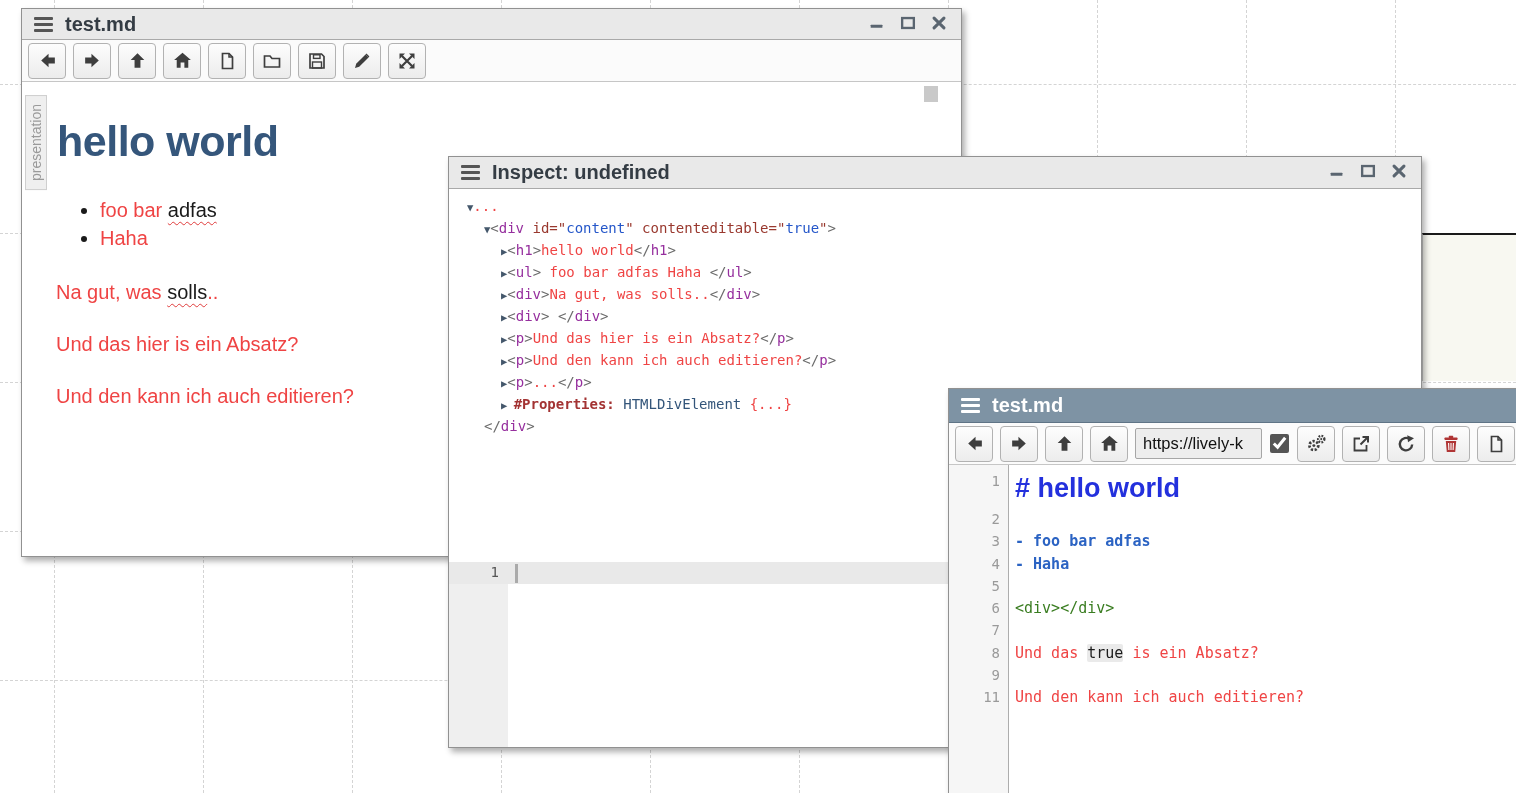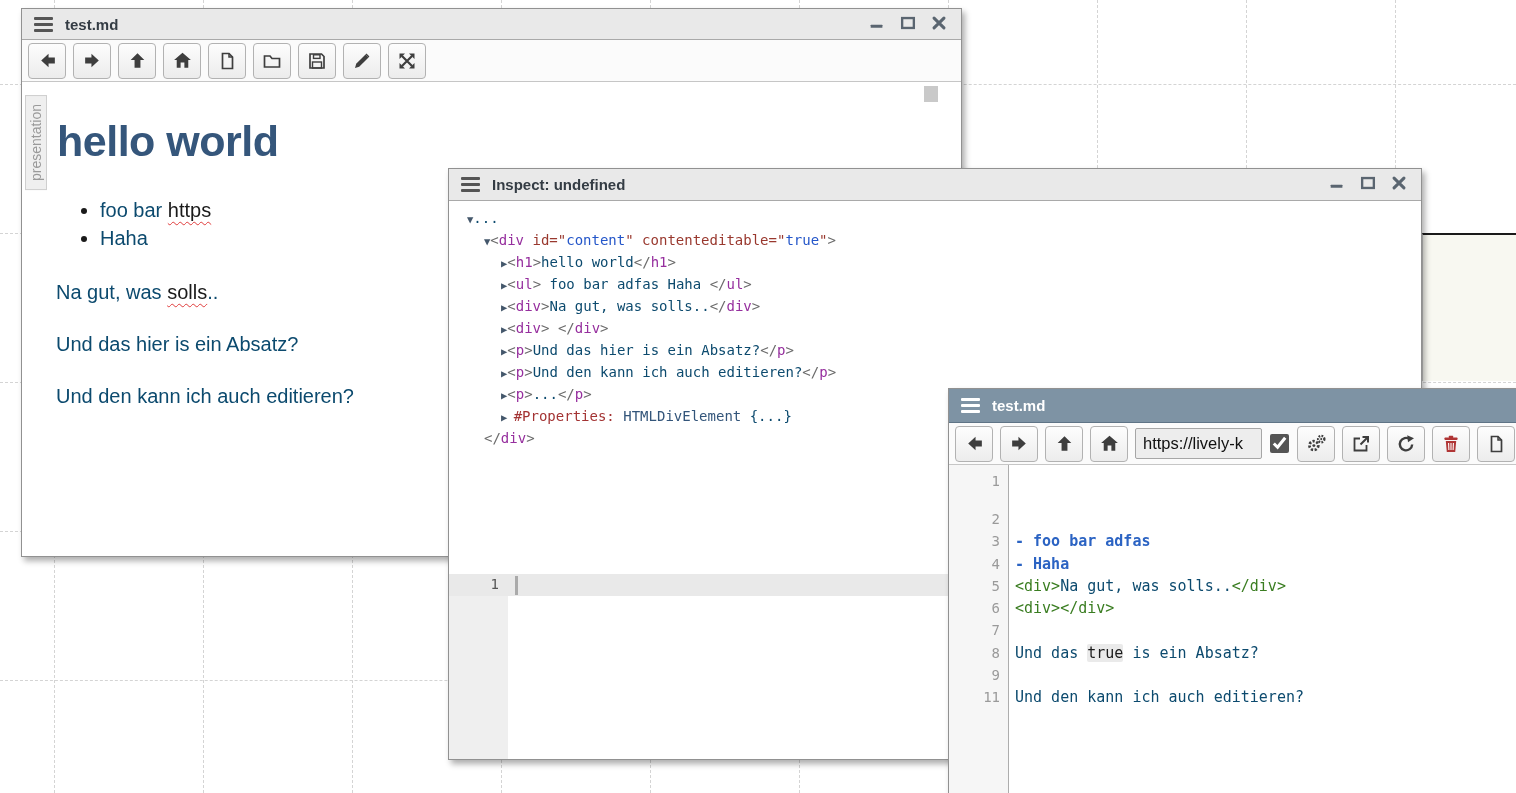--- a/index.html
+++ b/index.html
@@ -12,27 +12,27 @@
   .gl-h{position:absolute;left:0;right:0;height:0;border-top:1px dashed var(--grid-line);z-index:0;}
 
   
   #side-panel{position:absolute;left:1422px;top:233px;width:94px;height:146px;
     background:#f8f8f1;border-top:2px solid #1a1a1a;border-left:1px solid #c9c9c9;z-index:1;}
 
   
   .window{position:absolute;background:#fff;border:1px solid #919191;
     box-shadow:3px 4px 6px rgba(0,0,0,.32);box-sizing:border-box;}
   #w1{left:21px;top:8px;width:941px;height:549px;z-index:2;}
-  #w2{left:448px;top:168px;width:974px;height:592px;z-index:3;}
+  #w2{left:448px;top:156px;width:974px;height:592px;z-index:3;}
   #w3{left:948px;top:388px;width:577px;height:415px;z-index:4;}
 
   .titlebar{height:30px;background:var(--titlebar-inactive);border-bottom:1px solid #a9a9a9;
     display:flex;align-items:center;padding:0 12px;gap:12px;}
   #w2 .titlebar{height:31px;}
-  .titlebar .title{font-weight:bold;font-size:15px;color:#343c44;white-space:nowrap;}
+  .titlebar .title{font-weight:bold;font-size:20px;color:#343c44;white-space:nowrap;}
   .win-active .titlebar{height:33px;background:var(--titlebar-active);border-bottom:1px solid #5f7486;}
   .win-active .titlebar .title{color:#fff;}
 
   .burger{display:flex;flex-direction:column;gap:3px;width:19px;background:none;border:none;padding:0;cursor:pointer;}
   .burger i{display:block;height:3px;background:#555;border-radius:1px;}
   .win-active .burger i{background:#fff;}
 
   .wctrls{margin-left:auto;display:flex;gap:11px;align-items:center;}
   .wbtn{width:20px;height:20px;background:none;border:none;padding:0;display:flex;align-items:center;justify-content:center;cursor:pointer;}
 
@@ -55,27 +55,27 @@
   .preview h1{margin:34px 0 0 35px;font-size:43px;line-height:50px;color:var(--preview-heading);
     font-weight:bold;letter-spacing:-0.5px;}
   .preview ul{margin:30px 0 0 38px;padding-left:40px;font-size:20px;line-height:28px;color:#1a1a1a;}
   .preview p{margin:28px 0 0 34px;font-size:20px;line-height:24px;color:#1a1a1a;}
   .sg-miss{text-decoration:underline wavy var(--squiggle);text-decoration-thickness:1px;text-underline-offset:4px;}
 
   
   .insp-tree{padding-top:6px;font-family:"DejaVu Sans Mono","Liberation Mono",monospace;
     font-size:14px;line-height:22px;white-space:pre;}
   .insp-line{height:22px;}
-  .sg-plain{color:#0c4a6e;}
+  .sg-plain{color:#ef4444;}
   .sg-arrow{color:var(--insp-arrow);font-size:10.5px;}
   .sg-brk{color:#6b6b6b;}
   .sg-tag{color:var(--insp-tag);}
   .sg-attr{color:var(--insp-attr);}
   .sg-val{color:var(--insp-val);}
-  .sg-prop{color:var(--insp-prop);}
+  .sg-prop{color:var(--insp-prop);font-weight:bold;}
   .sg-cls{color:var(--insp-class);}
   .mini-editor{position:absolute;left:0;right:0;top:405px;bottom:0;background:#fff;}
   .mini-gutter{position:absolute;left:0;top:0;bottom:0;width:59px;background:#efefef;}
   .mini-active{position:absolute;left:0;right:0;top:0;height:22px;background:#e9e9e9;}
   .mini-num{position:absolute;left:0;top:2px;width:50px;text-align:right;color:#555;
     font-family:"DejaVu Sans Mono",monospace;font-size:14px;}
   .mini-cursor{position:absolute;left:66px;top:2px;width:3px;height:19px;background:#aaa;}
 
   
   .editor{position:relative;height:calc(100% - 77px);overflow:hidden;background:#fff;
@@ -214,21 +214,21 @@
             </svg>
           </span>
         </button>
         <span style="display:contents"></span>
     </div>
     <div class="preview">
       <div class="side-tab">presentation</div>
       <div class="scroll-thumb"></div>
       <h1>hello world</h1>
       <ul>
-          <li><span class="sg-plain">foo bar </span><span class="sg-miss">https</span></li>
+          <li><span class="sg-plain">foo bar </span><span class="sg-miss">adfas</span></li>
           <li><span class="sg-plain">Haha</span></li>
         </ul>
       <div>
           <p><span class="sg-plain">Na gut, was </span><span class="sg-miss">solls</span><span class="sg-plain">..</span></p>
           <p><span class="sg-plain">Und das hier is ein Absatz?</span></p>
           <p><span class="sg-plain">Und den kann ich auch editieren?</span></p>
         </div>
     </div>
   </div>
 
@@ -358,36 +358,36 @@
             </svg>
           </span>
         </button>
         <span style="display:contents"></span>
     </div>
     <div class="editor">
       <div class="ed-gutter"></div>
       <div class="ed-rows">
           <div class="ed-row row-h1">
             <div class="ed-num">1</div>
+            <div class="ed-code"><span class="sg-md-h1"># hello world</span></div>
           </div>
           <div class="ed-row">
             <div class="ed-num">2</div>
             <div class="ed-code"></div>
           </div>
           <div class="ed-row">
             <div class="ed-num">3</div>
             <div class="ed-code"><span class="sg-md-list">- foo bar adfas</span></div>
           </div>
           <div class="ed-row">
             <div class="ed-num">4</div>
             <div class="ed-code"><span class="sg-md-list">- Haha</span></div>
           </div>
           <div class="ed-row">
             <div class="ed-num">5</div>
-            <div class="ed-code"><span class="sg-html-tag">&lt;div&gt;</span><span class="sg-plain">Na gut, was solls..</span><span class="sg-html-tag">&lt;/div&gt;</span></div>
           </div>
           <div class="ed-row">
             <div class="ed-num">6</div>
             <div class="ed-code"><span class="sg-html-tag">&lt;div&gt;&lt;/div&gt;</span></div>
           </div>
           <div class="ed-row">
             <div class="ed-num">7</div>
             <div class="ed-code"></div>
           </div>
           <div class="ed-row">

